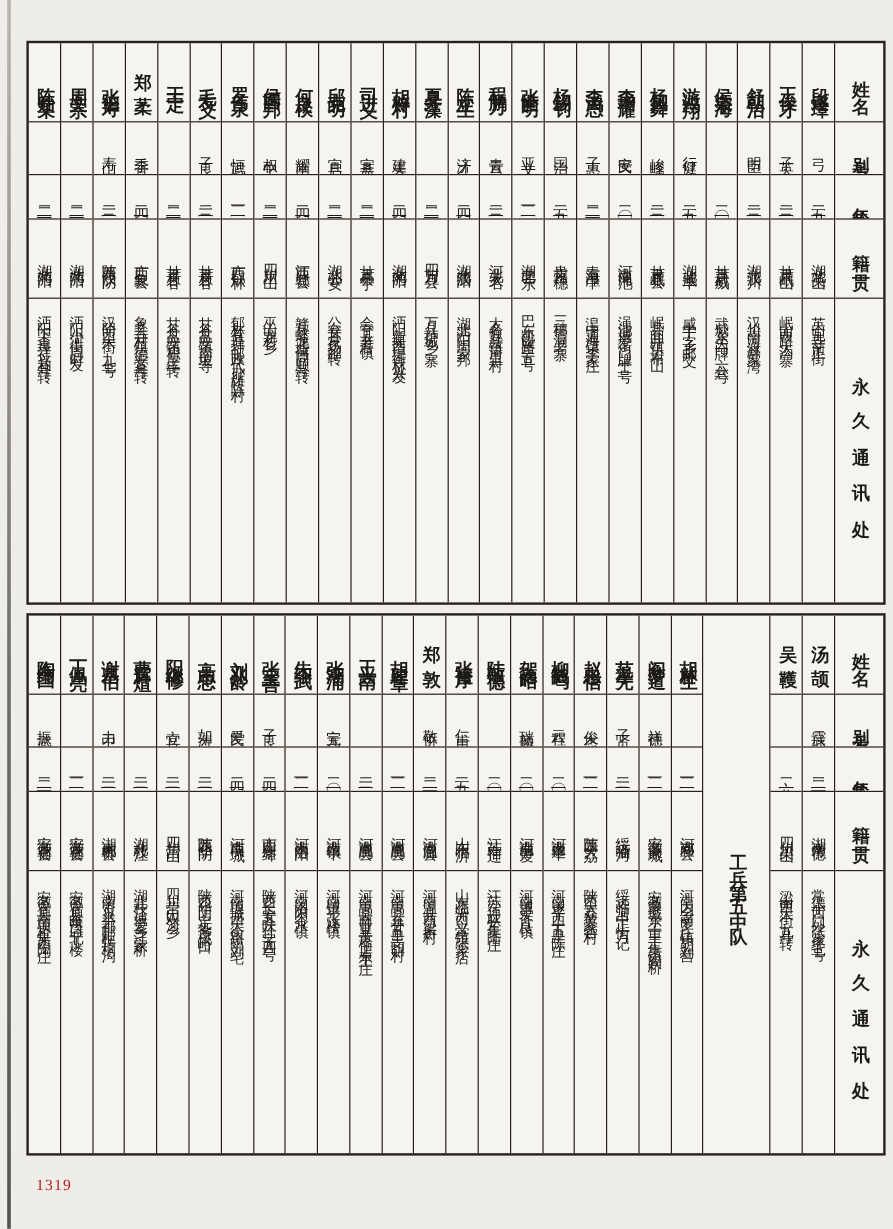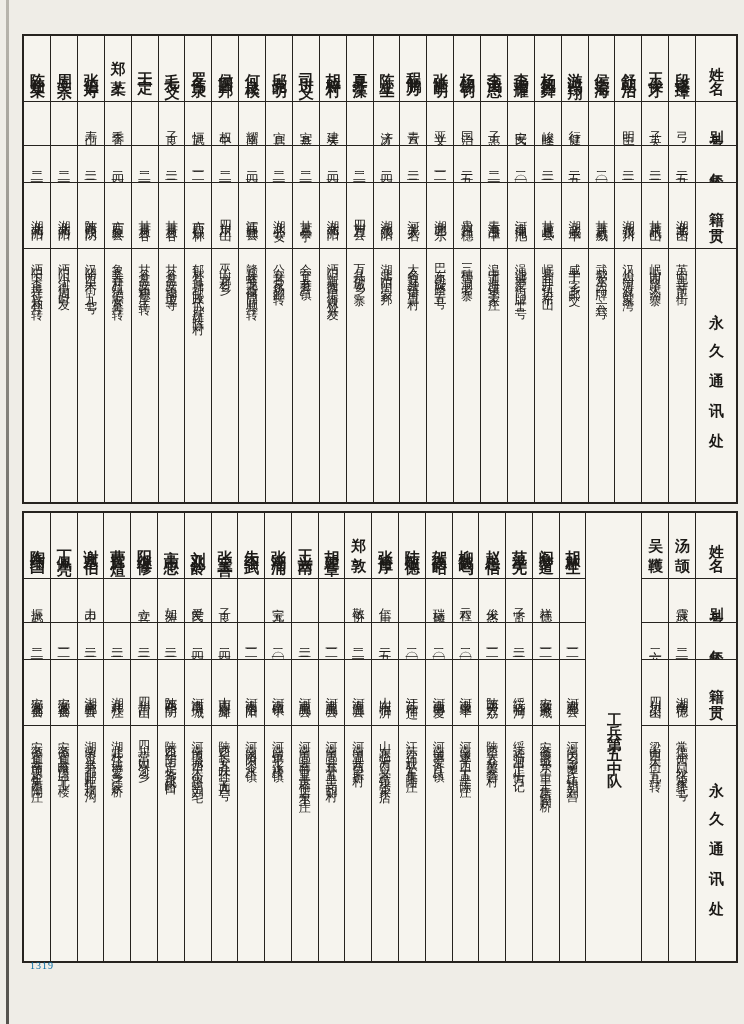--- a/index.html
+++ b/index.html
@@ -50,22 +50,22 @@
   .t-age{font-size:13px;letter-spacing:2px;}
   .t-native{font-size:12.5px;letter-spacing:3px;}
   .t-addr{font-size:12px;letter-spacing:5px;}
   .h-name{font-size:15px;font-weight:700;letter-spacing:14px;}
   .h-alias{font-size:14px;font-weight:700;letter-spacing:5px;}
   .h-age{font-size:14px;font-weight:700;letter-spacing:2px;}
   .h-native{font-size:15px;font-weight:700;letter-spacing:16px;}
   .h-addr{font-size:15px;font-weight:700;letter-spacing:30px;}
   .t-divider{font-size:15px;font-weight:700;letter-spacing:12px;}
   .page-number{
-    position:absolute;left:30px;top:960px;
-    font-size:10px;letter-spacing:1px;color:#0369a1;
+    position:absolute;left:30px;top:980px;
+    font-size:13px;letter-spacing:1px;color:#b91c1c;
   }
 </style>
 </head>
 <body>
 
 <div class="page-edge"></div>
 
 <div id="table-top" class="roster">
     <div class="col header">
       <div class="cell r-name">

